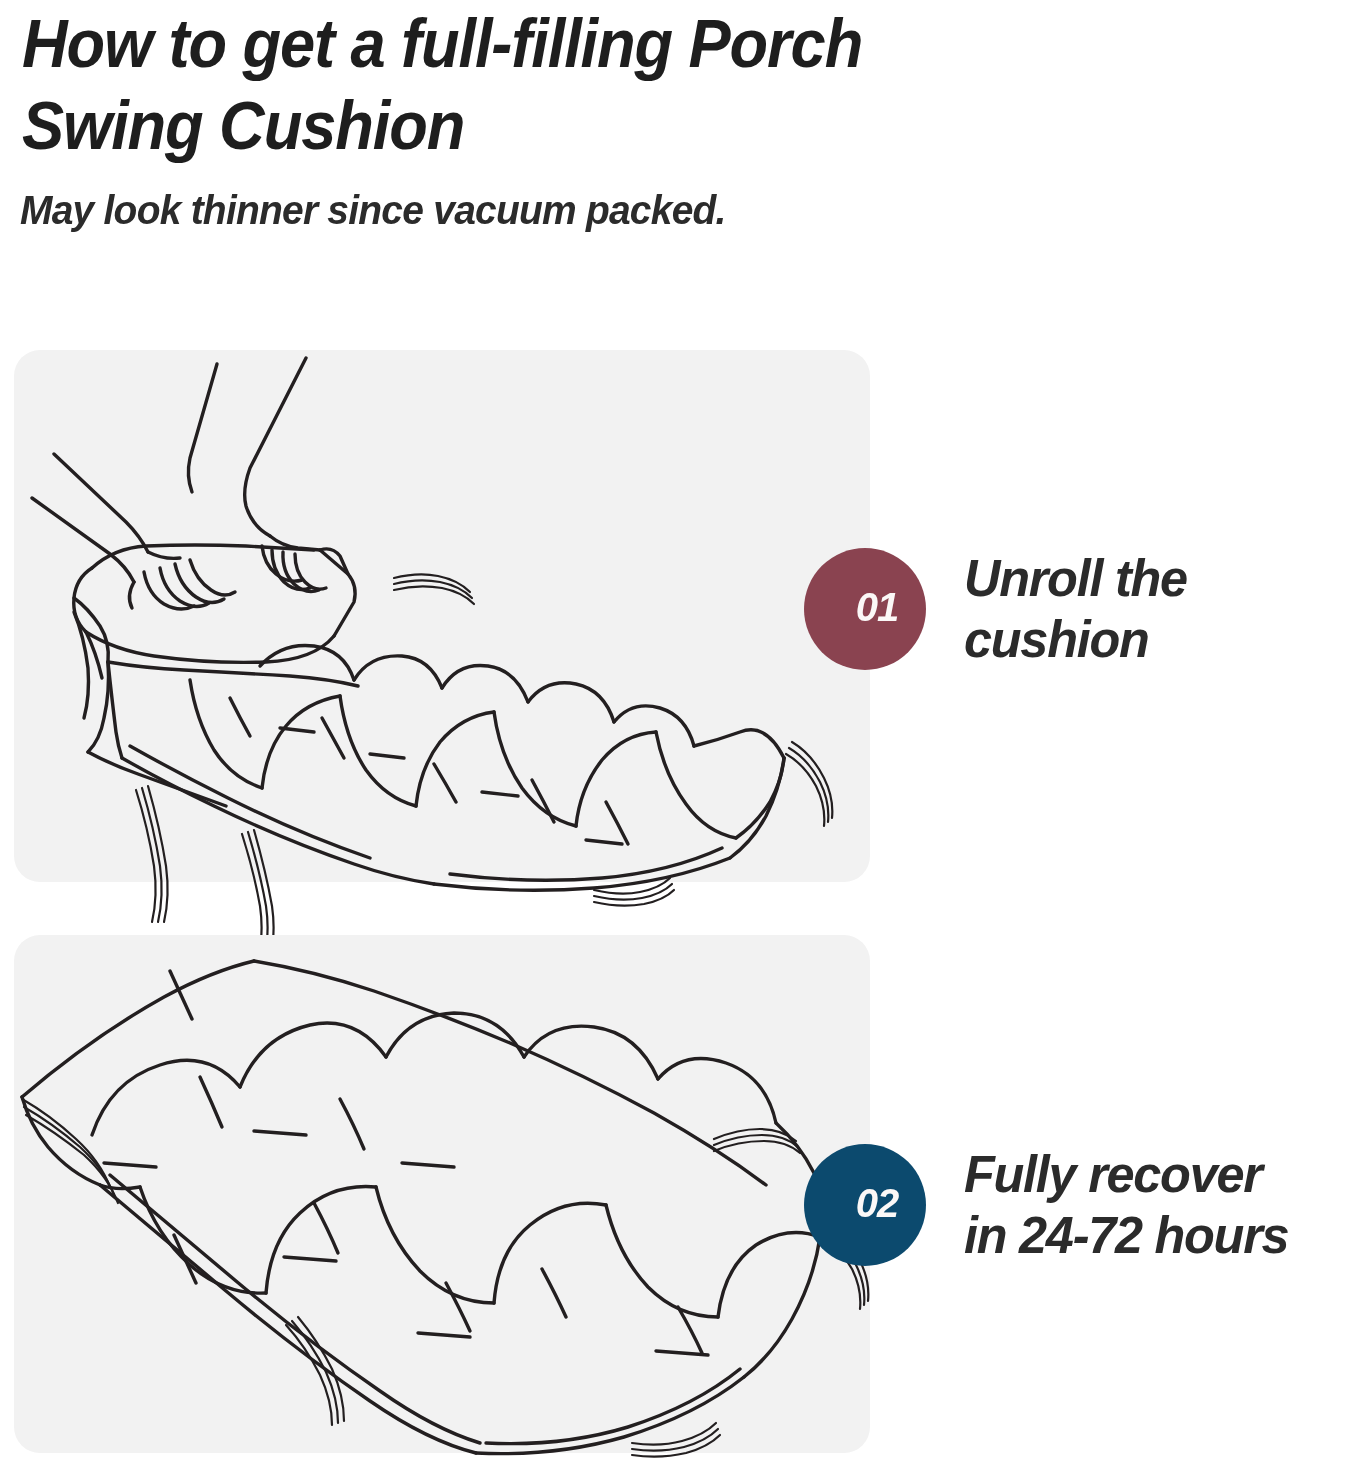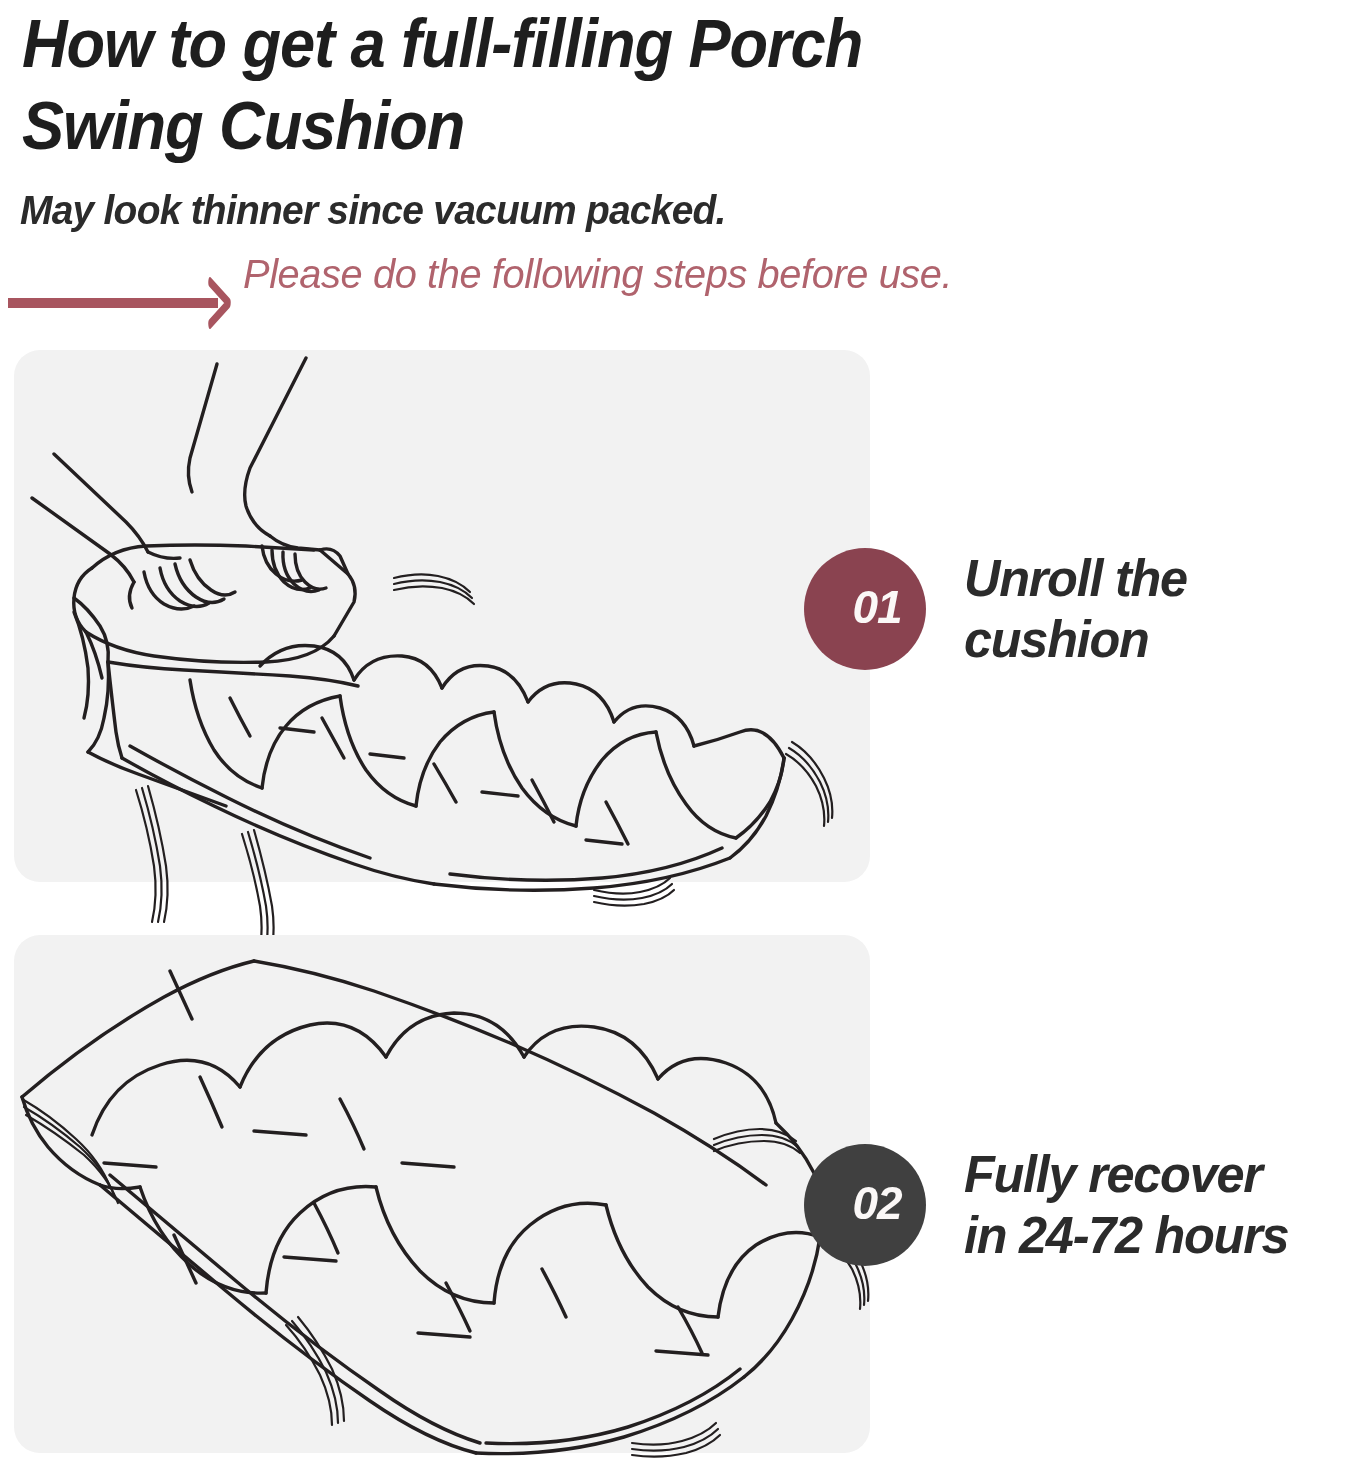--- a/index.html
+++ b/index.html
@@ -117,21 +117,21 @@
   .step-badge {
     width: 122px;
     height: 122px;
     border-radius: 50%;
     flex: 0 0 auto;
     display: flex;
     align-items: center;
     justify-content: center;
   }
   .step-badge-num {
-    font-size: 46px;
+    font-size: 40px;
     font-weight: 900;
     font-style: italic;
     color: #fbf8f7;
     letter-spacing: -1px;
     transform: translateY(-2px);
     margin-left: 24px;
   }
 
   .step-text {
     margin-left: 38px;
@@ -149,29 +149,20 @@
 </head>
 <body>
 
 <div id="header">
 
   <div id="page-title">How to get a full-filling Porch
 Swing Cushion</div>
 
   <div id="subtitle">May look thinner since vacuum packed.</div>
 
-  <div id="arrow-note-row">
-
-    <svg id="arrow-line" viewBox="0 0 224 20" preserveAspectRatio="none">
-      <line x1="0" y1="10" x2="210" y2="10" stroke="#a8555f" stroke-width="3.4"></line>
-      <path d="M202 3 L221 10 L202 17" fill="none" stroke="#a8555f" stroke-width="3.4" stroke-linecap="round" stroke-linejoin="round"></path>
-    </svg>
-
-    <div id="arrow-note" style="color:#b0636d;">Please do the following steps before use.</div>
-  </div>
 </div>
 
 <div id="step-card-1" class="step-card">
   <svg class="card-art" viewBox="0 0 856 532" preserveAspectRatio="xMidYMid meet">
     <g fill="none" stroke="#231f20" stroke-width="3.4" stroke-linecap="round" stroke-linejoin="round">
 
       <path d="M292 8 L236 118 Q228 140 232 156 Q238 176 256 186"></path>
       <path d="M203 14 L176 108 Q172 126 178 142"></path>
 
       <path d="M256 186 Q268 196 284 198 L306 200"></path>
@@ -360,18 +351,18 @@
       <g stroke-width="2.2">
         <path d="M618 508 Q646 512 668 506 Q690 500 702 488"></path>
         <path d="M618 514 Q646 518 670 512 Q692 506 704 494"></path>
         <path d="M618 520 Q646 524 672 518 Q694 512 706 500"></path>
       </g>
     </g>
   </svg>
 </div>
 
 <div id="step-group-2" class="step-group">
-  <div class="step-badge" style="background:#404040;">
+  <div class="step-badge" style="background:#0c4a6e;">
     <span class="step-badge-num">02</span>
   </div>
   <div class="step-text">Fully recover
 in 24-72 hours</div>
 </div>
 
 </body></html>

